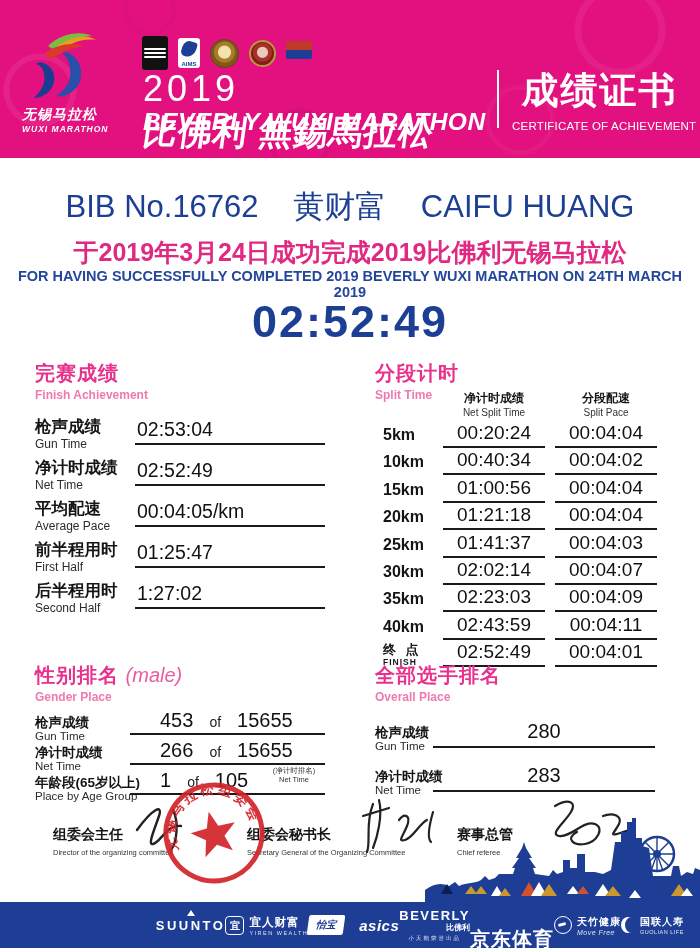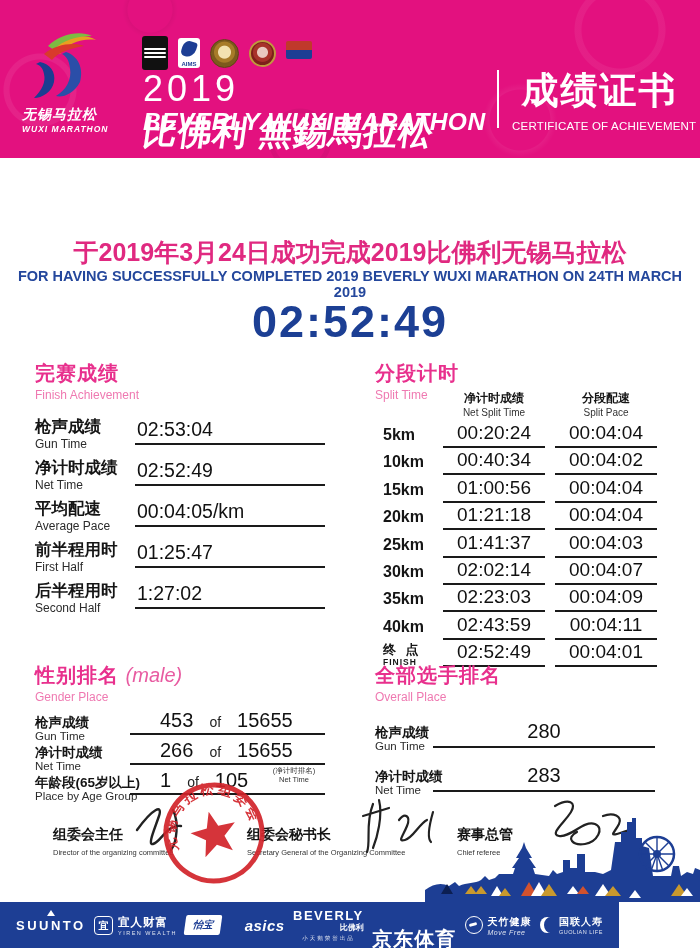--- a/index.html
+++ b/index.html
@@ -41,21 +41,21 @@
   
   .bib-line{position:absolute;top:186px;left:0;width:700px;text-align:center;color:#1c3f94;font-size:31px;white-space:nowrap;}
   .bib-line .gap{display:inline-block;width:26px;}
   .stmt-cn{position:absolute;top:236px;left:0;width:700px;text-align:center;color:#e02980;font-size:25px;font-weight:bold;}
   .stmt-en{position:absolute;top:268px;left:0;width:700px;text-align:center;color:#24479c;font-size:14.5px;font-weight:bold;}
   .big-time{position:absolute;top:296px;left:0;width:700px;text-align:center;color:#1c3f94;font-size:45px;font-weight:600;letter-spacing:2px;}
 
   
   .sec-title-cn{color:#e8308d;font-size:20px;font-weight:bold;letter-spacing:1px;}
   .sec-title-cn .suffix{font-weight:normal;color:#e85ba1;letter-spacing:0;font-style:italic;}
-  .sec-title-en{color:#ef79b1;font-size:12px;margin-top:1px;}
+  .sec-title-en{color:#ef79b1;font-size:12px;margin-top:1px;font-weight:bold;}
 
   
   .sec-finish{position:absolute;left:35px;top:360px;width:290px;}
   .fa-rows{margin-top:8px;}
   .fa-row{position:relative;height:41px;}
   .fa-lbl-cn{position:absolute;left:0;top:6px;font-size:16.5px;font-weight:bold;color:#151515;white-space:nowrap;}
   .fa-lbl-en{position:absolute;left:0;top:27px;font-size:12px;color:#2b2b2b;white-space:nowrap;}
   .fa-val{position:absolute;left:100px;right:0;top:-6px;height:37px;border-bottom:2px solid #1a1a1a;
           font-size:19.5px;color:#111;display:flex;align-items:flex-end;padding:0 0 2px 2px;}
 
@@ -99,22 +99,22 @@
   .sig-area{position:absolute;left:35px;top:818px;width:630px;height:70px;}
   .sig-grp{position:absolute;top:8px;}
   .sig-cn{font-size:14px;font-weight:bold;color:#151515;white-space:nowrap;}
   .sig-en{font-size:7.5px;color:#333;margin-top:4px;white-space:nowrap;}
   .sig-svg{position:absolute;top:-28px;}
 
   .stamp{position:absolute;left:160px;top:779px;width:108px;height:108px;opacity:.92;}
   .skyline{position:absolute;right:0;bottom:46px;width:275px;height:90px;}
 
   
-  .footer{position:absolute;left:0;bottom:0;width:619px;height:46px;background:#1d3e94;
-          display:flex;align-items:center;justify-content:space-between;padding:0 16px;box-sizing:border-box;color:#fff;}
+  .footer{position:absolute;left:0;bottom:0;width:700px;height:46px;background:#1d3e94;
+          display:flex;align-items:center;justify-content:flex-end;padding:0 16px;box-sizing:border-box;color:#fff;}
   .sp-logo{display:flex;align-items:center;gap:5px;white-space:nowrap;}
   .suunto{font-size:13px;font-weight:bold;letter-spacing:2.5px;position:relative;}
   .suunto .tri{position:absolute;left:50%;top:-8px;transform:translateX(-50%);width:0;height:0;
                border-left:4px solid transparent;border-right:4px solid transparent;border-bottom:6px solid #fff;}
   .yiren-ic{width:17px;height:17px;border:1.5px solid #fff;border-radius:4px;font-size:10px;line-height:17px;text-align:center;font-weight:bold;}
   .two-line .l1{font-size:11.5px;font-weight:bold;letter-spacing:1px;}
   .two-line .l2{font-size:5.5px;letter-spacing:1.5px;opacity:.85;}
   .cestbon{background:#fff;color:#1d3e94;font-size:10px;font-weight:bold;font-style:italic;
            padding:3px 8px;border-radius:2px;transform:skewX(-8deg);}
   .asics{font-size:15px;font-weight:800;font-style:italic;letter-spacing:.5px;margin-left:15px;}
@@ -170,20 +170,25 @@
     <div class="hdr-title-en">BEVERLY WUXI MARATHON</div>
 
     <div class="hdr-div"></div>
 
     <div class="hdr-cert">
       <div class="cert-cn">成绩证书</div>
       <div class="cert-en">CERTIFICATE OF ACHIEVEMENT</div>
     </div>
   </div>
 
+  <div class="bib-line">
+    <span>BIB No.16762</span><span class="gap"></span>
+    <span>黄财富</span><span class="gap"></span>
+    <span>CAIFU HUANG</span>
+  </div>
   <div class="stmt-cn">于2019年3月24日成功完成2019比佛利无锡马拉松</div>
   <div class="stmt-en">FOR HAVING SUCCESSFULLY COMPLETED 2019 BEVERLY WUXI MARATHON ON 24TH MARCH 2019</div>
   <div class="big-time">02:52:49</div>
 
   <div class="sec-finish">
     <div class="sec-title-cn">完赛成绩</div>
     <div class="sec-title-en">Finish Achievement</div>
     <div class="fa-rows">
       <div class="fa-row">
         <span class="fa-lbl-cn">枪声成绩</span>

